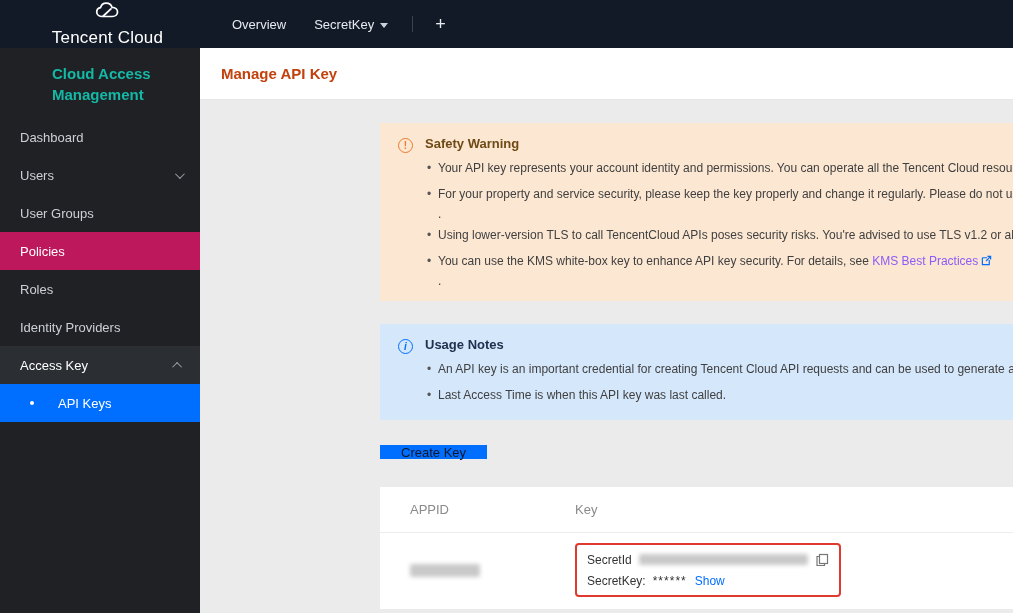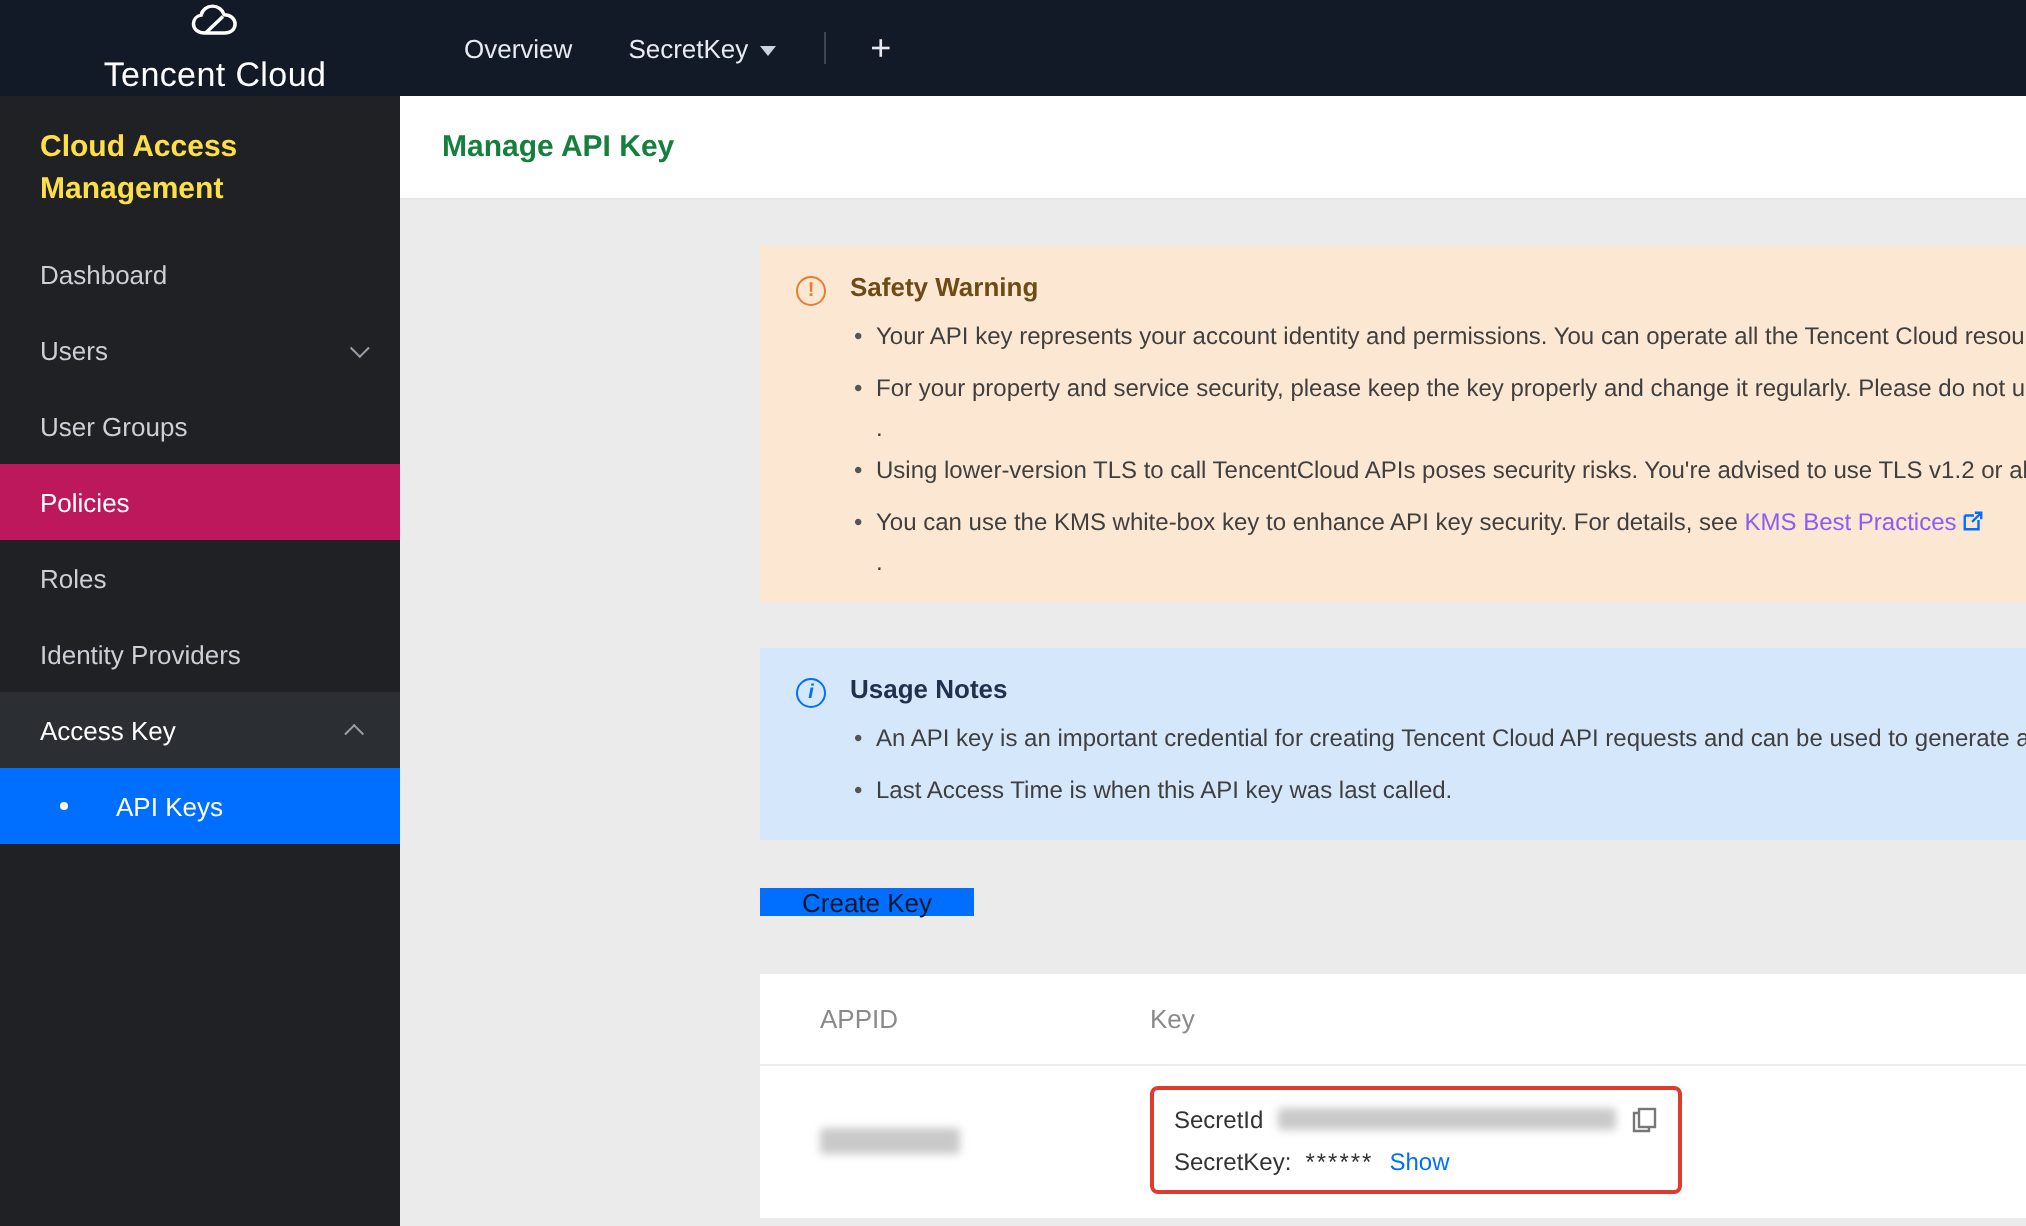--- a/index.html
+++ b/index.html
@@ -15,40 +15,40 @@
   .topnav { display:flex; align-items:center; margin-left:18px; gap:0; }
   .topnav-item { color:#e7eaf0; font-size:13px; padding:0 14px; height:39px; display:flex;
                  align-items:center; cursor:pointer; gap:6px; }
   .caret-down { width:0; height:0; border-left:4px solid transparent; border-right:4px solid transparent;
                 border-top:5px solid #cdd3dc; margin-top:2px; }
   .topnav-sep { width:1px; height:16px; background:#3b4454; margin:0 10px; }
   .topnav-plus { color:#e7eaf0; font-size:18px; font-weight:300; padding:0 12px; cursor:pointer; }
 
   
   .sidebar { position:absolute; top:48px; left:0; width:200px; height:565px; background:#1f2125; }
-  .side-title { color:#fde047; font-weight:bold; font-size:15px; line-height:21px;
-                padding:15px 20px 13px 20px; }
+  .side-title { color:#14b8a6; font-weight:bold; font-size:15px; line-height:21px;
+                padding:15px 20px 13px 20px;margin-left:32px; }
   .side-item { height:38px; padding:0 18px 0 20px; color:#ccd0d6; font-size:13px;
                display:flex; align-items:center; justify-content:space-between; cursor:pointer; }
   .side-item.hovered { background:#be185d; color:#fff; }
   .side-item.expanded { background:#2b2e33; color:#fff; }
   .chev { width:7px; height:7px; border-right:1.5px solid #9aa0a8; border-bottom:1.5px solid #9aa0a8;
           display:inline-block; }
   .chev.down { transform:rotate(45deg) translateY(-2px); }
   .chev.up { transform:rotate(-135deg) translateY(-2px); }
   .sub-item { height:38px; padding:0 18px 0 30px; display:flex; align-items:center; gap:24px;
               font-size:13px; cursor:pointer; color:#ccd0d6; }
   .sub-item.active { background:#006eff; color:#ffffff; }
   .sub-dot { width:4px; height:4px; border-radius:50%; background:#ffffff; flex:0 0 auto; }
 
   
   .main { position:absolute; left:200px; top:48px; width:813px; height:565px; }
   .page-header { height:52px; background:#ffffff; border-bottom:1px solid #e7e7e7;
                  display:flex; align-items:center; padding-left:21px; }
-  .page-title { font-size:15px; font-weight:bold; color:#15803d; }
+  .page-title { font-size:15px; font-weight:bold; color:#c2410c; }
   .content { height:513px; background:#ebebeb; padding:23px 0 0 180px; overflow:hidden; }
 
   
   .alert { width:700px; position:relative; padding:13px 16px 12px 45px; margin-bottom:23px; }
   .alert.warning { background:#fce7d2; }
   .alert.info { background:#d5e7fb; }
   .alert-icon { position:absolute; left:18px; top:15px; width:15px; height:15px; border-radius:50%;
                 font-size:10px; font-weight:bold; display:flex; align-items:center; justify-content:center; }
   .alert.warning .alert-icon { border:1.5px solid #ed7b2f; color:#ed7b2f; }
   .alert.info .alert-icon { border:1.5px solid #006eff; color:#006eff; font-style:italic; }

